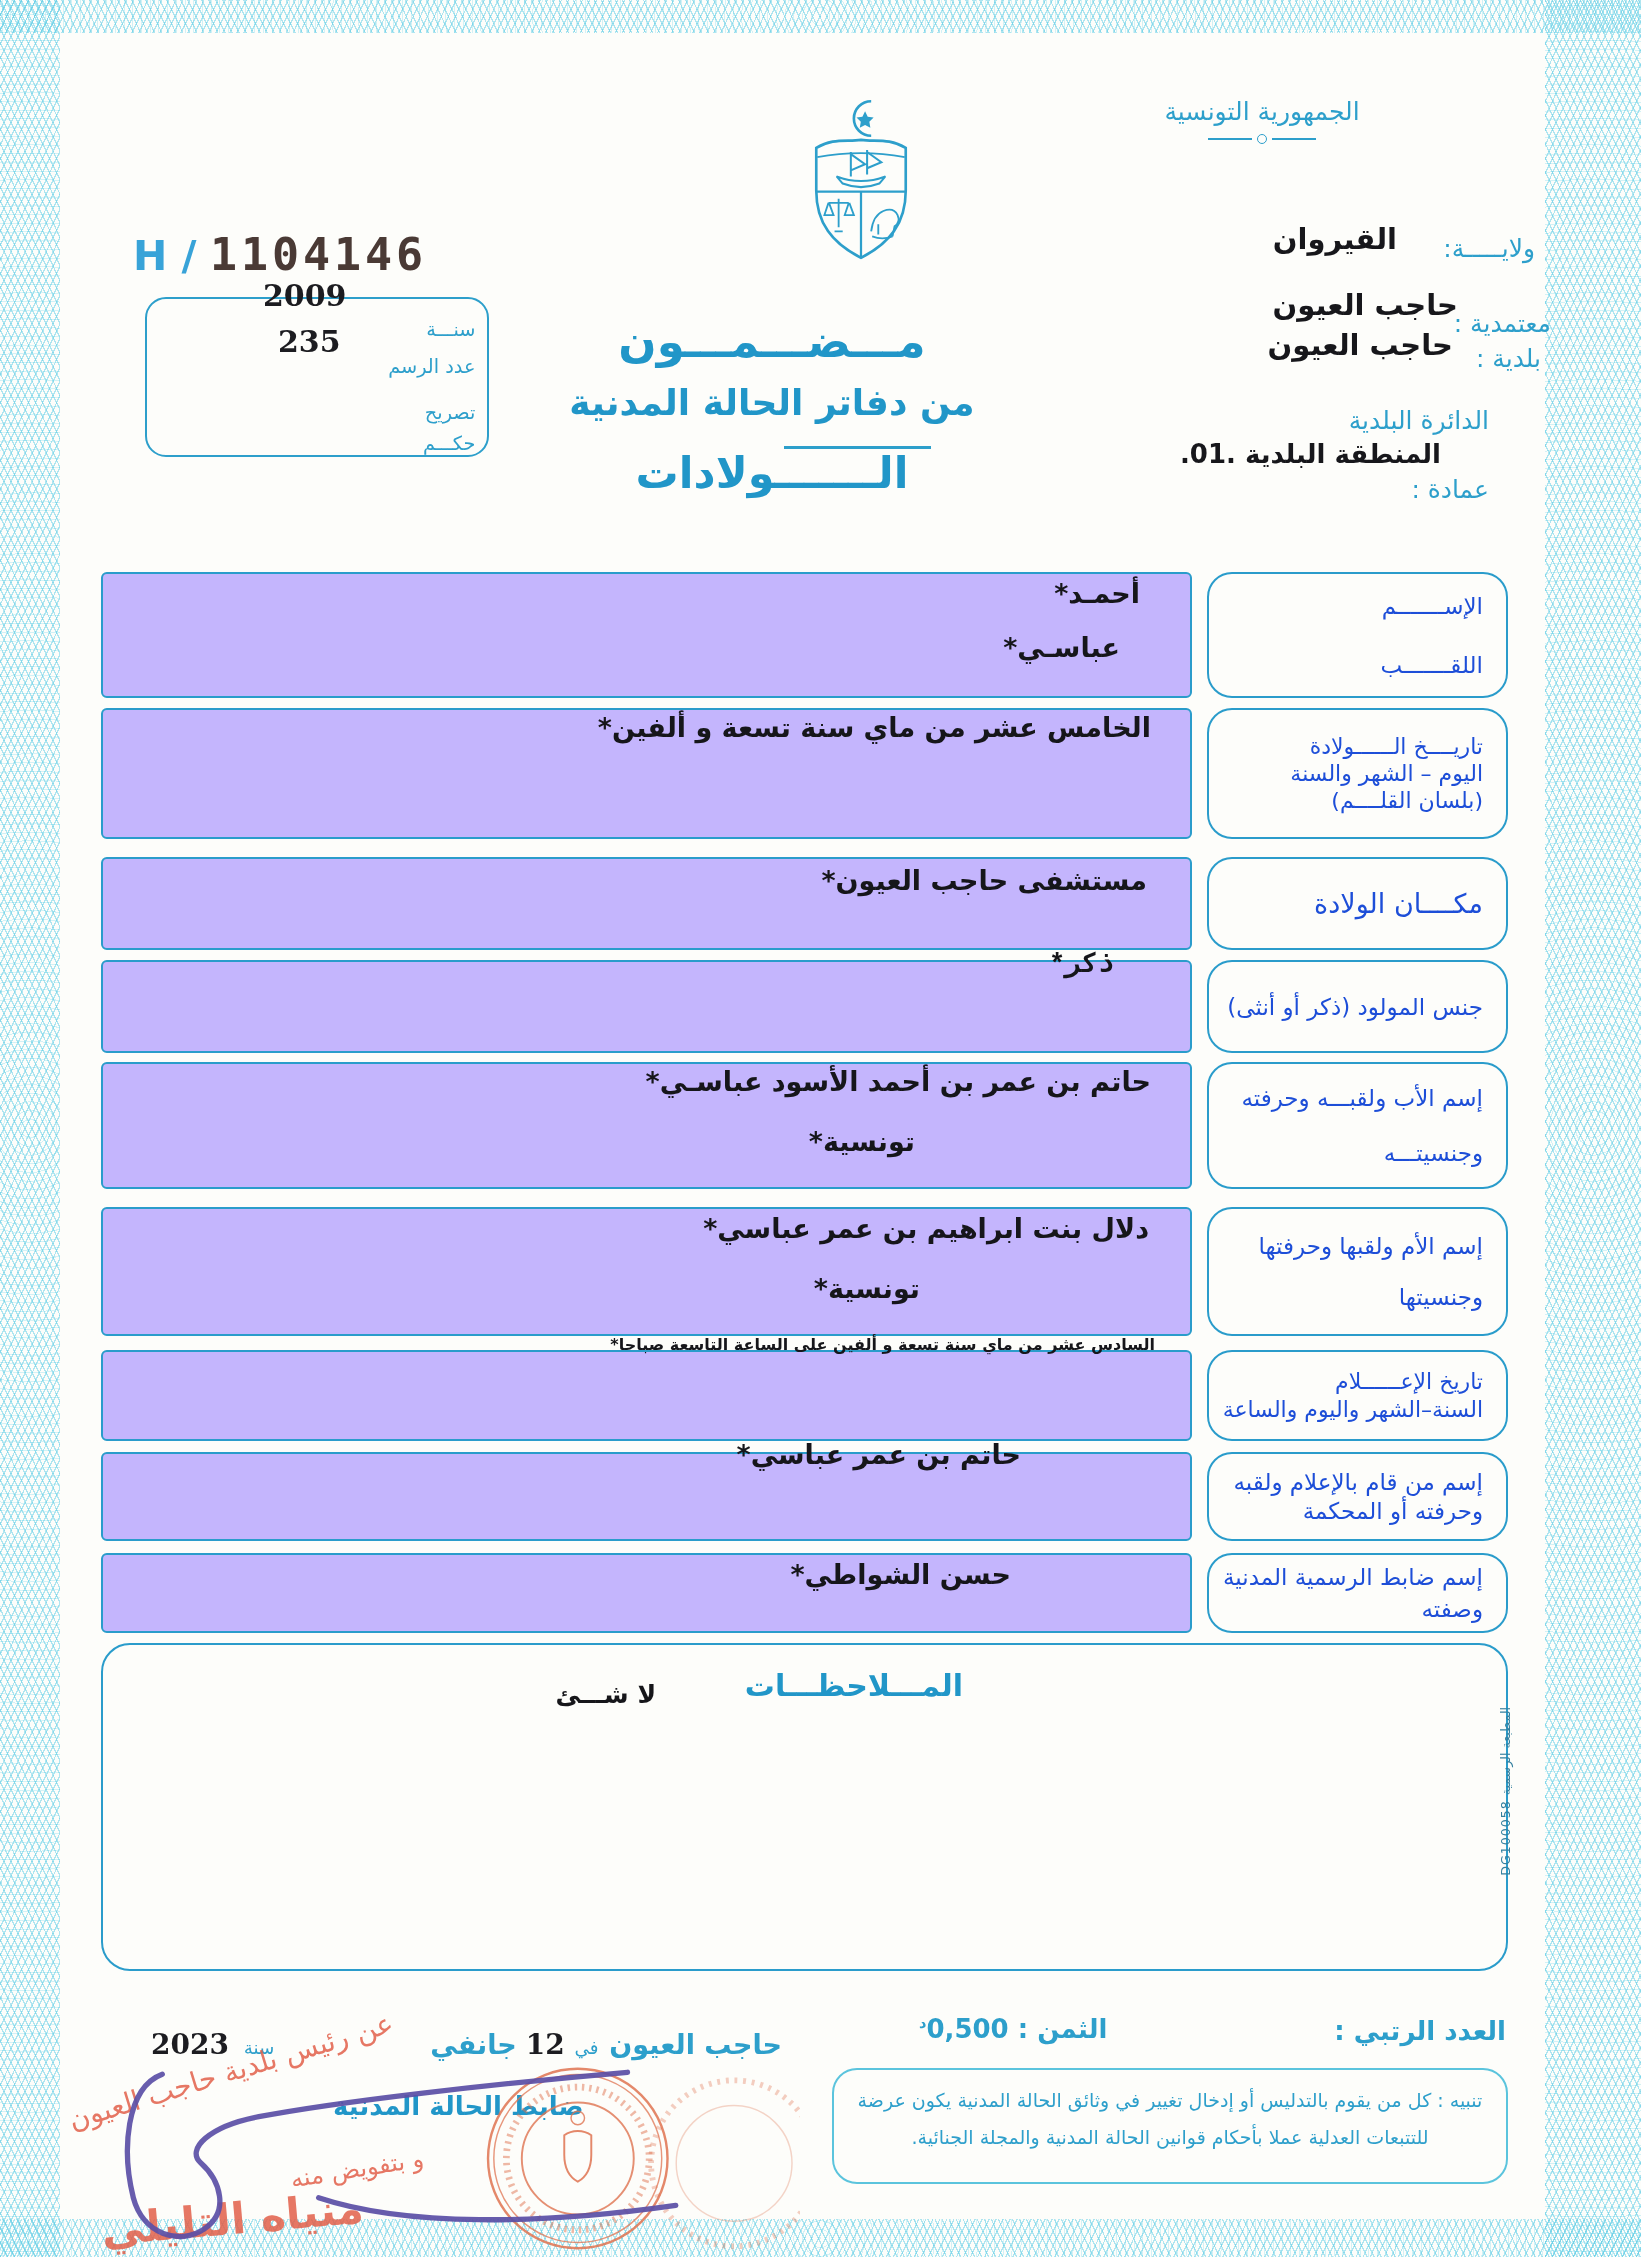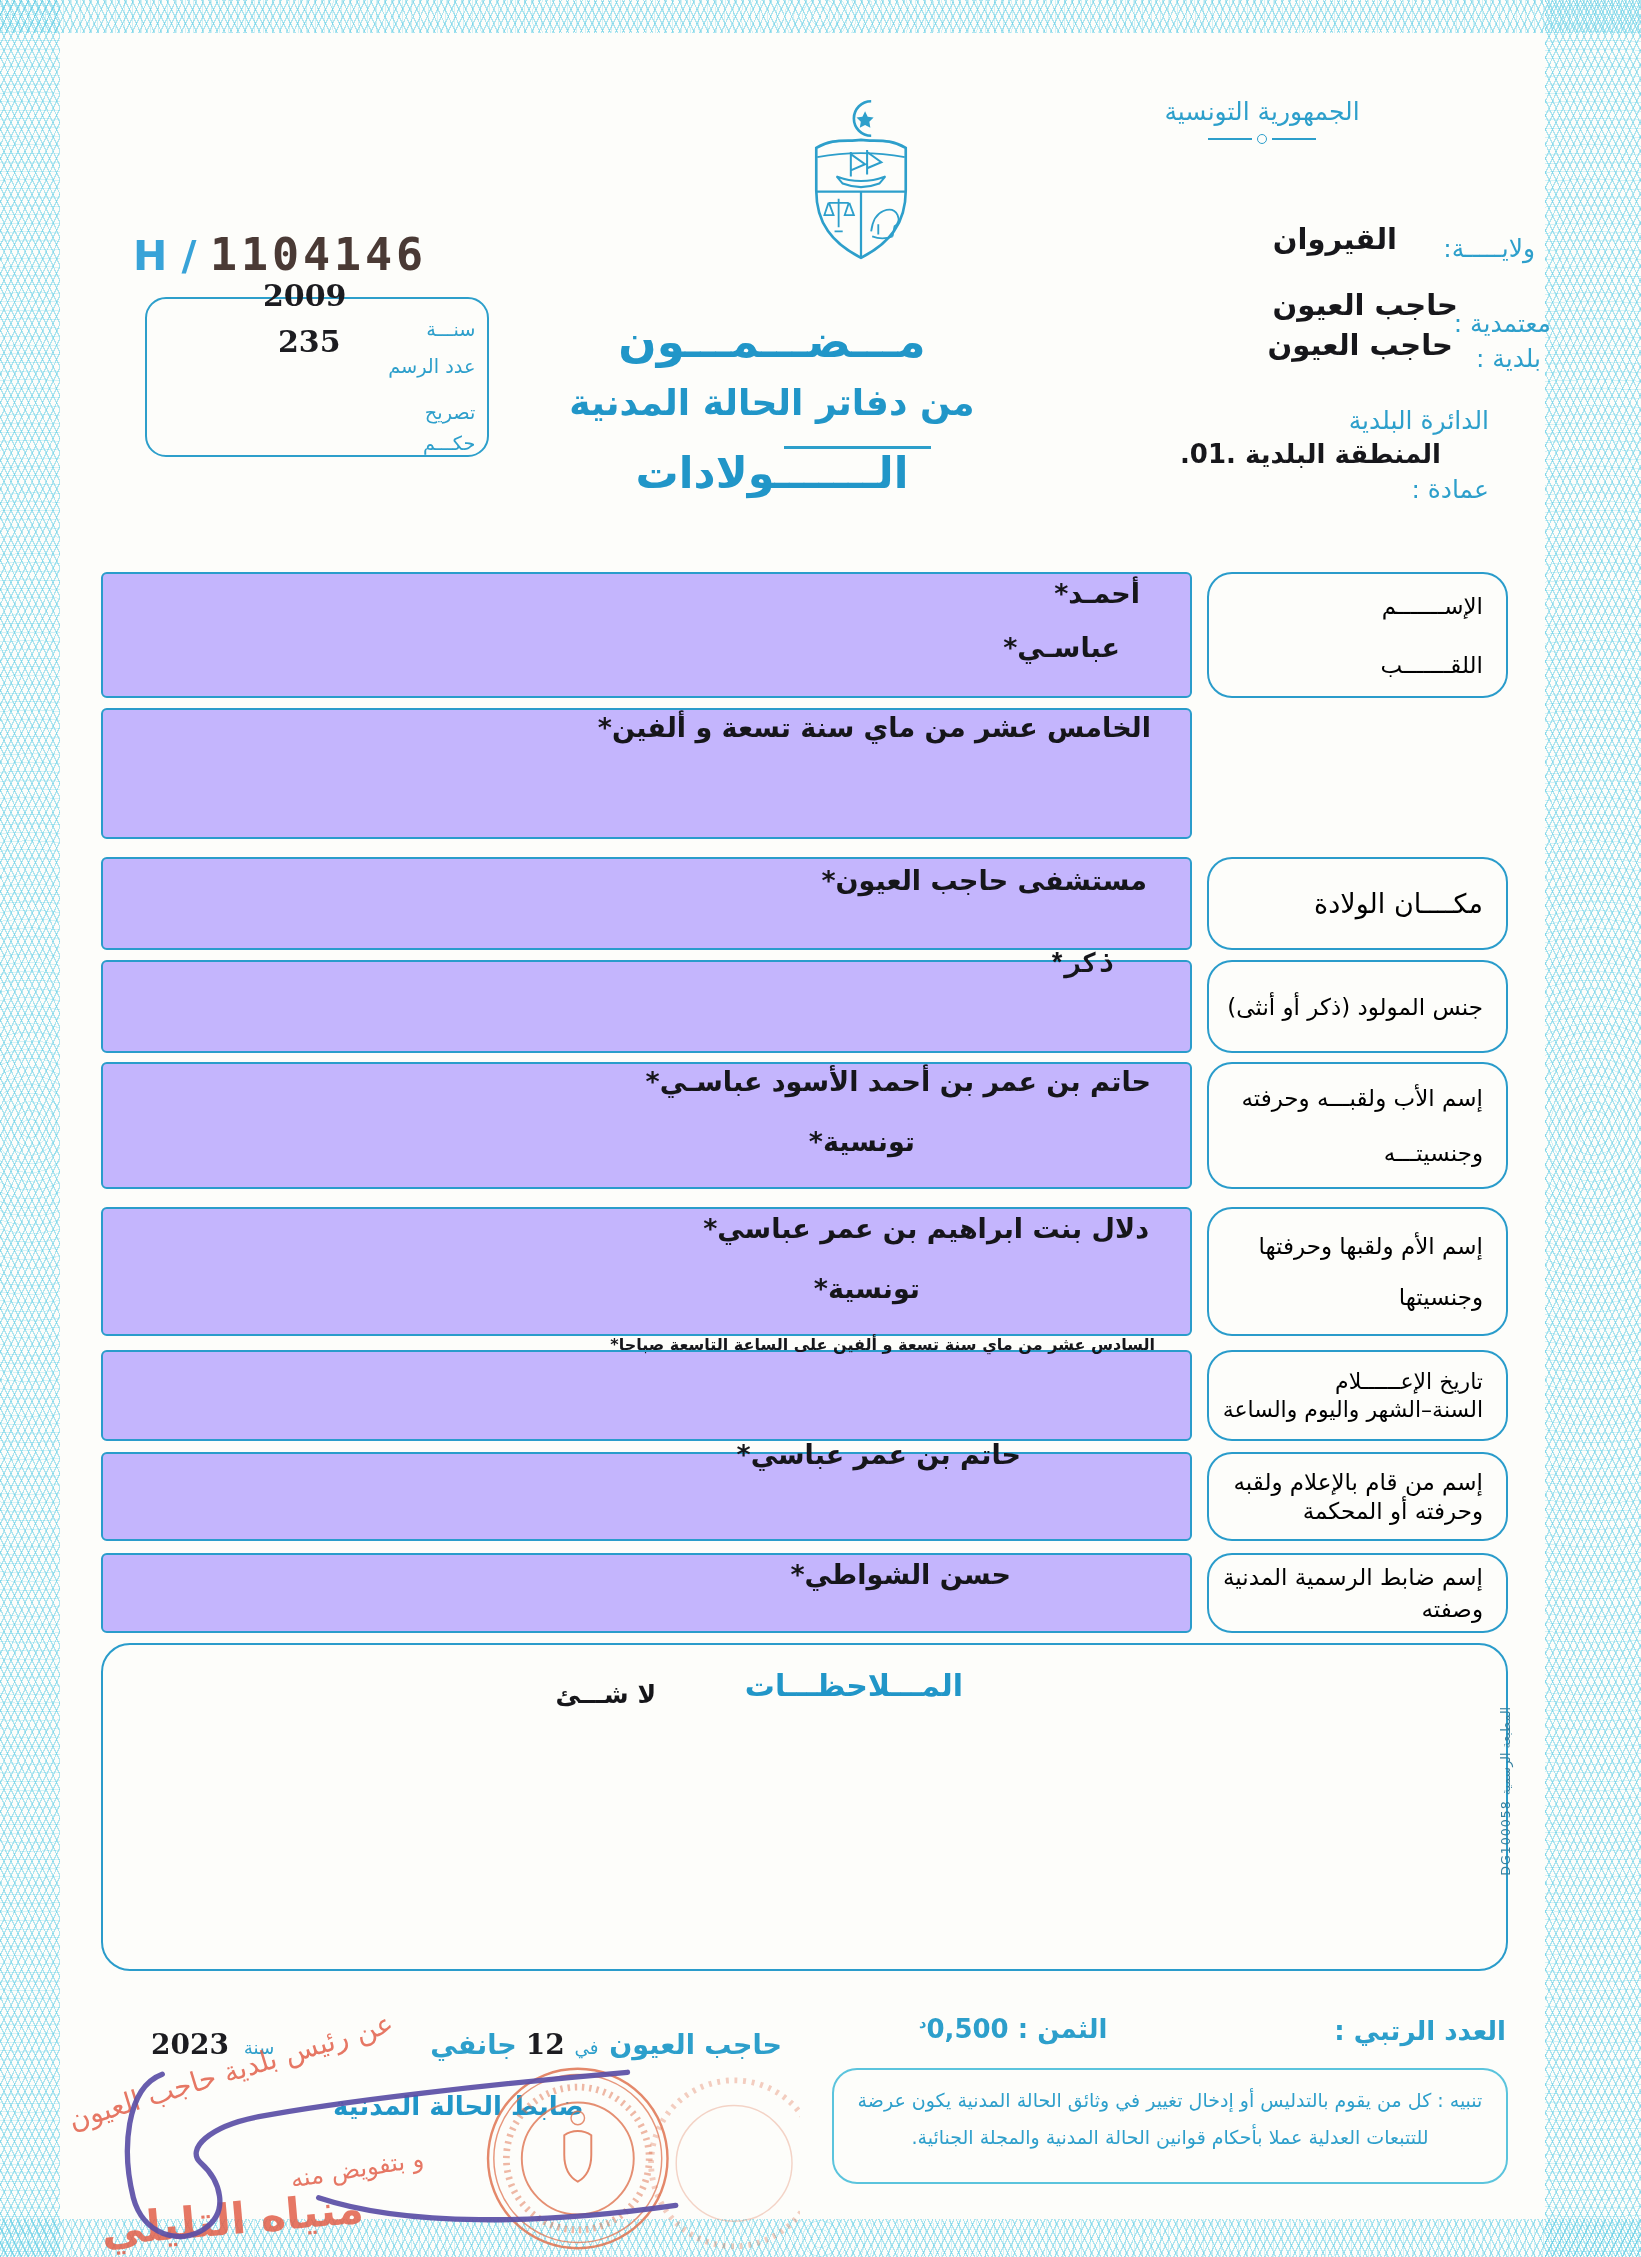--- a/index.html
+++ b/index.html
@@ -53,21 +53,21 @@
   .del-l{right:90px;top:309px;} .del-v{right:183px;top:288px;}
   .mun-l{right:100px;top:344px;} .mun-v{right:188px;top:328px;}
   .district-l{right:152px;top:406px;}
   .zone-v{right:200px;top:439px;font-size:26px;}
   .sector-l{right:152px;top:475px;}
 
   
   .vbox{position:absolute;left:101px;width:1091px;border:2.9px solid #2a9ccb;border-radius:5.8px;background:#c4b5fd;z-index:2;box-sizing:border-box;}
   .lbox{position:absolute;left:1207px;width:301px;border:2.9px solid #2a9ccb;border-radius:25px;z-index:2;box-sizing:border-box;
         display:flex;flex-direction:column;justify-content:center;align-items:flex-start;direction:rtl;
-        color:#000000;font-size:23px;padding:7.7px 23px;gap:5.8px;}
+        color:#1d4ed8;font-size:23px;padding:7.7px 23px;gap:5.8px;}
   .lbox span{white-space:nowrap;}
   .r1{top:572px;height:126px;} .r2{top:708px;height:131px;} .r3{top:857px;height:93px;}
   .r4{top:960px;height:93px;}  .r5{top:1062px;height:127px;} .r6{top:1207px;height:129px;}
   .r7{top:1350px;height:91px;} .r8{top:1452px;height:89px;}  .r9{top:1553px;height:80px;}
   .lbox.r1{gap:33px;} .lbox.r2{gap:1.9px;font-size:22px;} .lbox.r3{font-size:27px;}
   .lbox.r5{gap:29px;} .lbox.r6{gap:25px;} .lbox.r7{gap:2.9px;font-size:22px;} .lbox.r8{gap:2.9px;} .lbox.r9{gap:5.8px;}
   .v{position:absolute;direction:rtl;white-space:nowrap;color:#16161a;font-weight:700;font-size:27px;z-index:3;}
   .r1 .v1{right:50px;top:3.9px;}   .r1 .v2{right:70px;top:58px;}
   .r2 .v1{right:39px;top:1.9px;}
   .r3 .v1{right:43px;top:5.8px;}
@@ -177,20 +177,25 @@
     <span class="v v2">عباسـي*</span>
   </div>
   <div class="lbox r1">
     <span>الإســـــــم</span>
     <span>اللقـــــــب</span>
   </div>
 
   <div class="vbox r2">
     <span class="v v1">الخامس عشر من ماي سنة تسعة و ألفين*</span>
   </div>
+  <div class="lbox r2">
+    <span>تاريــــخ الــــــولادة</span>
+    <span>اليوم – الشهر والسنة</span>
+    <span>(بلسان القلــــم)</span>
+  </div>
 
   <div class="vbox r3">
     <span class="v v1">مستشفى حاجب العيون*</span>
   </div>
   <div class="lbox r3">
     <span>مكــــان الولادة</span>
   </div>
 
   <div class="vbox r4">
     <span class="v v1">ذكر*</span>

